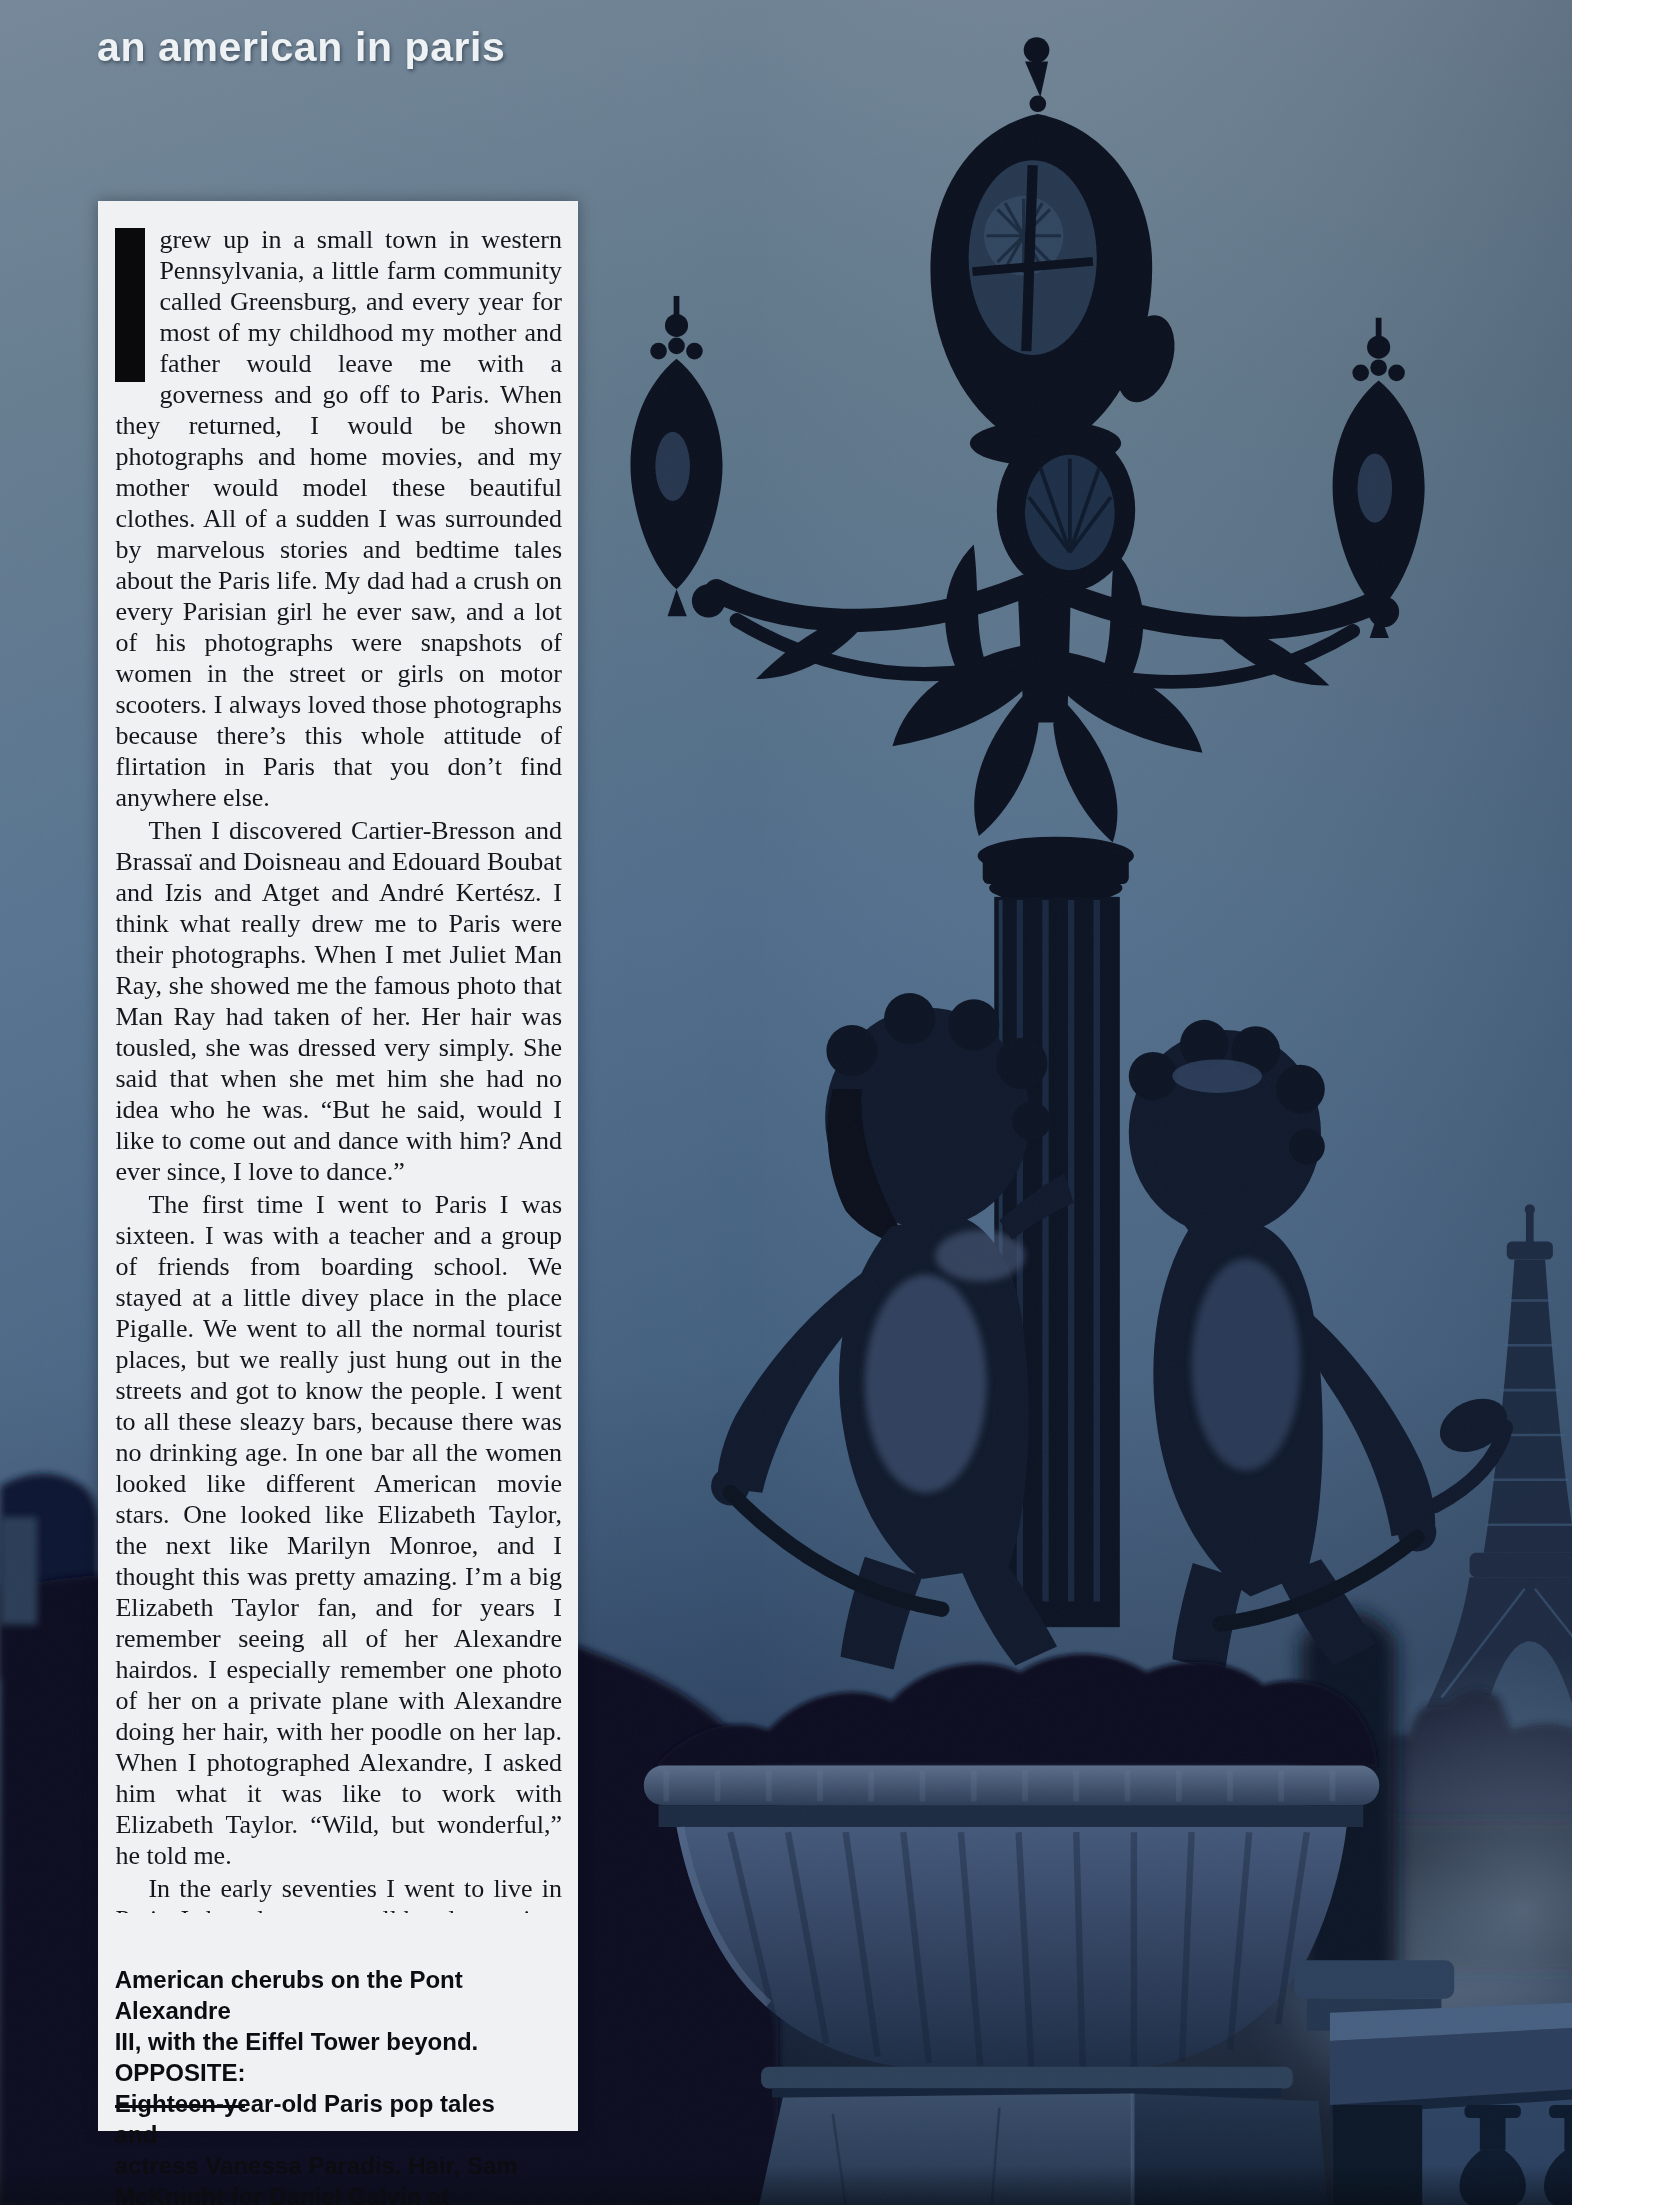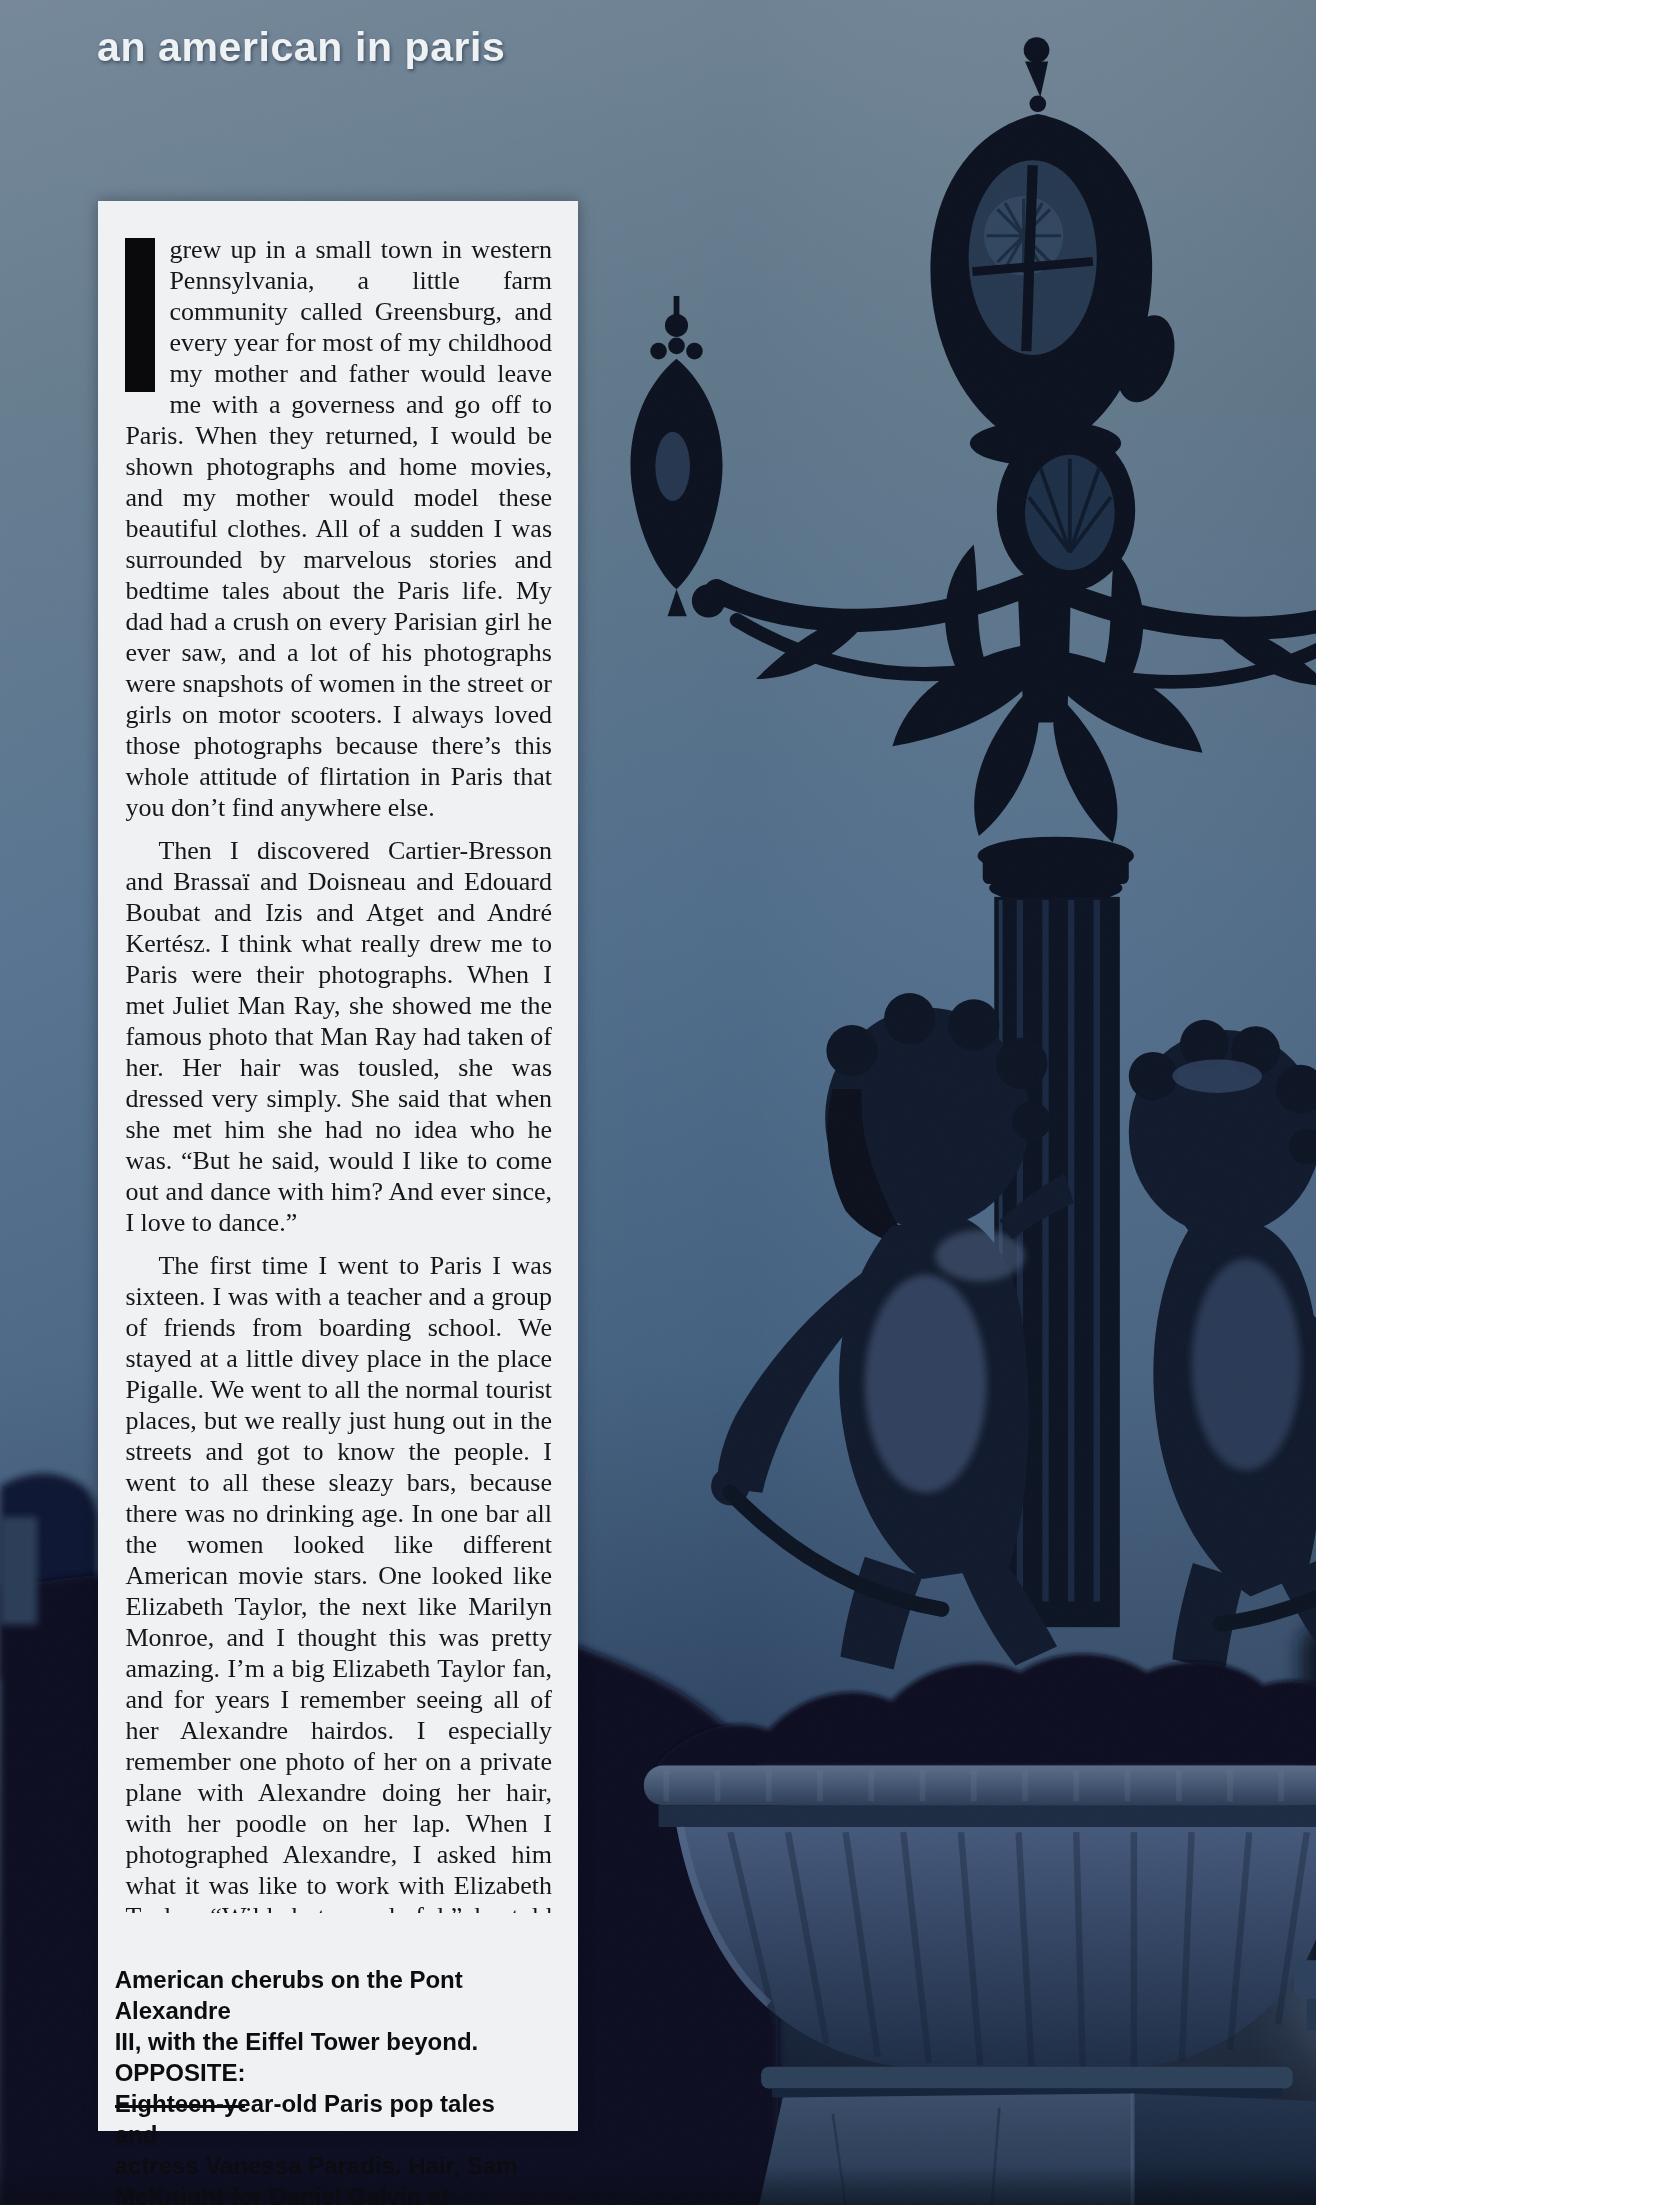--- a/index.html
+++ b/index.html
@@ -1,33 +1,33 @@
 <!DOCTYPE html>
 <html style="font-size:10.3px"><head>
 <meta charset="utf-8">
 <style>
   html,body{margin:0;padding:0;}
   body{width:1665px;}
-  .page{position:relative;width:1316px;height:2205px;overflow:hidden;background:#8b5cf6;}
+  .page{position:relative;width:1572px;height:2205px;overflow:hidden;background:#8b5cf6;}
   .photo{position:absolute;left:0;top:0;width:1665px;height:2205px;display:block;}
   .title{
     position:absolute;left:97px;top:24px;margin:0;
     font-family:"Liberation Sans",sans-serif;font-weight:bold;font-size:41px;
     letter-spacing:0.6px;color:#eef2f4;text-shadow:1.3px 1.9px 3.8px rgba(8,18,32,.45);
   }
   .column{
     position:absolute;left:98px;top:201px;width:480px;height:1930px;
     background:#eff1f2;box-sizing:border-box;padding:20.5px 14px 0 15.4px;
     box-shadow:0 0 14px rgba(5,10,20,.35);
   }
   #article{
     font-family:"Liberation Serif",serif;font-size:26px;line-height:31px;
     color:#17171b;text-align:justify;max-height:1691px;overflow:hidden;
   }
-  #article p{margin:12px;text-indent:33px;}
+  #article p{margin:2px;text-indent:33px;}
   #article p.first{text-indent:0;}
   .dropcap{
     float:left;width:30px;height:154px;background:#0a0a0d;
     margin:4.5px 14px 1.3px 0;
   }
   .caption{
     position:absolute;left:16.7px;top:1763px;width:429px;
     font-family:"Liberation Sans",sans-serif;font-weight:bold;
     font-size:24px;line-height:31px;color:#0c0d10;
   }

